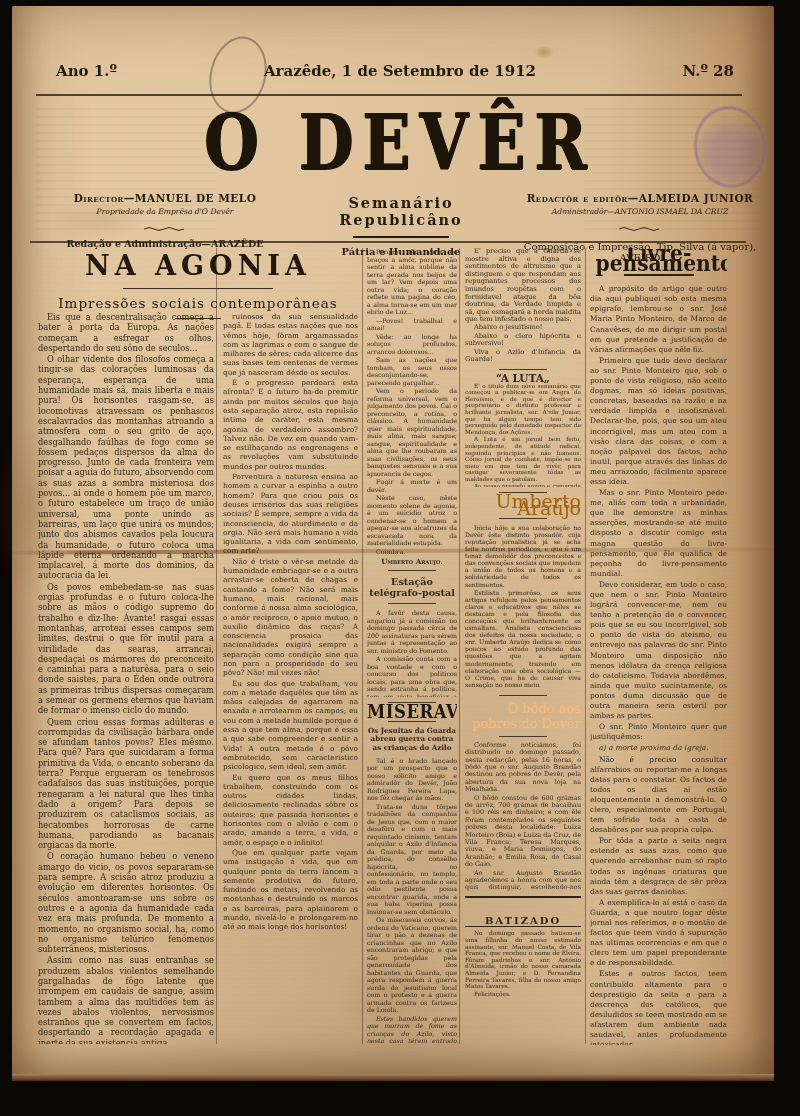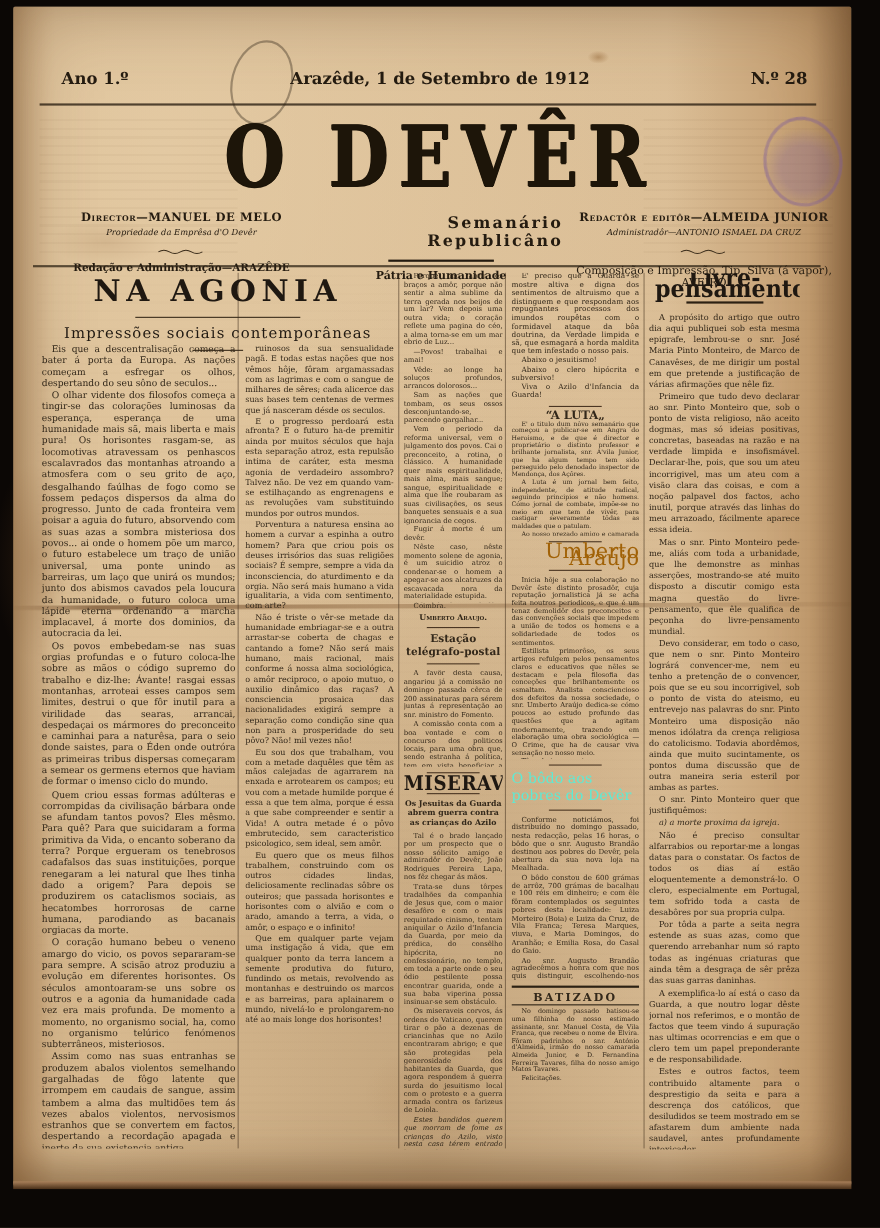--- a/index.html
+++ b/index.html
@@ -47,21 +47,21 @@
     transform:scaleY(1.22);transform-origin:top;
     text-shadow:.7px 0 #1d1509,-.7px 0 #1d1509,0 .5px #1d1509;}
   .mi{position:absolute;text-align:center;color:#241b10;}
   .mi-left{left:46px;top:192px;width:238px;}
   .mi-center{left:290px;top:194px;width:222px;}
   .mi-right{left:518px;top:192px;width:244px;}
   .mi .big{font-size:10.5px;font-weight:bold;font-variant:small-caps;letter-spacing:.5px;}
   .mi .small-it{font-size:7.6px;font-style:italic;margin-top:3px;}
   .mi .bold2{font-size:9.5px;font-weight:bold;margin-top:2px;}
   .mi .tiny{font-size:10px;margin-top:5px;}
-  .mi-center .sub{font-size:14.5px;font-weight:bold;letter-spacing:2px;text-align:right;}
+  .mi-center .sub{font-size:14.5px;font-weight:bold;letter-spacing:2px;}
   .mi-center .crule{width:96px;height:2px;background:#241b10;margin:8px auto;}
   .mi-center .motto{font-size:10px;font-weight:bold;}
   .flourish{margin-top:1px;}
   .mast-rule{position:absolute;left:30px;top:241px;width:716px;height:2px;background:#2c2113;opacity:.75;}
 
   
   .vr{position:absolute;top:248px;height:796px;width:1px;background:rgba(62,44,26,.5);}
   .vr1{left:216px;} .vr2{left:362px;} .vr3{left:459px;} .vr4{left:585px;}
   .col{position:absolute;overflow:hidden;color:#33281a;}
   .col p{margin:0 0 1px 0;text-align:justify;text-indent:9px;}
@@ -86,23 +86,23 @@
   .estacao-title{font-weight:bold;font-size:9.6px;text-align:center;line-height:11px;}
   .miser-title{font-size:16.5px;font-weight:bold;text-align:center;letter-spacing:.5px;
     transform:scaleY(1.12);transform-origin:top;color:#1f1811;}
   .miser-sub{font-weight:bold;font-size:7.1px;text-align:center;line-height:8.8px;margin:4px 1px;}
 
   .slogan{text-align:left;}
   .aluta-title{font-weight:bold;font-size:10.5px;text-align:center;}
   .aluta-text{font-size:5.7px;line-height:6.6px;}
   .umb-title{font-size:19px;text-align:right;color:#a16207;}
   .umb-text{font-size:6.1px;line-height:7.1px;}
-  .bodo-title{font-size:13px;text-align:left;line-height:15px;color:#5eead4;}
+  .bodo-title{font-size:13px;text-align:right;line-height:15px;color:#fdba74;}
   .bodo-text{font-size:6.4px;line-height:7.4px;}
-  .batiz-box{border-top:2px solid #2c2113;margin-top:4px;padding-top:6px;}
+  .batiz-box{border-top:2px solid #2c2113;margin-top:4px;padding-top:19px;}
   .batiz-title{font-weight:bold;font-size:10px;letter-spacing:2px;text-align:center;
     border-bottom:1px solid #2c2113;padding-bottom:2px;margin-bottom:3px;}
   .batiz-text{font-size:5.8px;line-height:6.6px;}
   .livre-title{font-size:22px;font-weight:bold;text-align:center;margin:0;color:#1f1811;
     transform:scaleX(.92);transform-origin:center;}
   .livre-rule{width:70px;border-top:2px solid #2c2113;margin:6px auto 8px;}
 </style>
 </head>
 <body>
 

